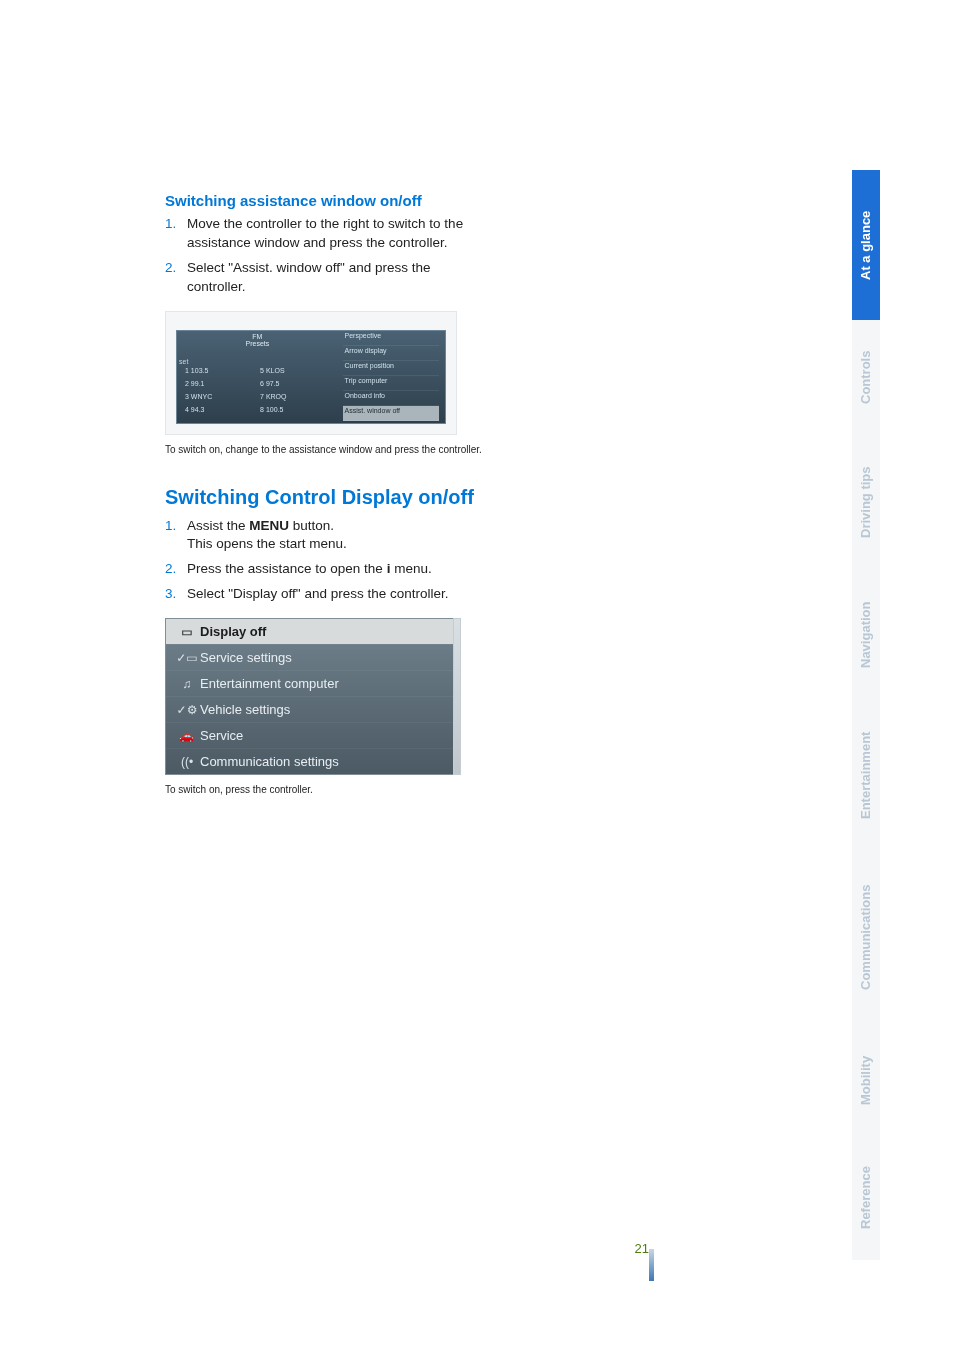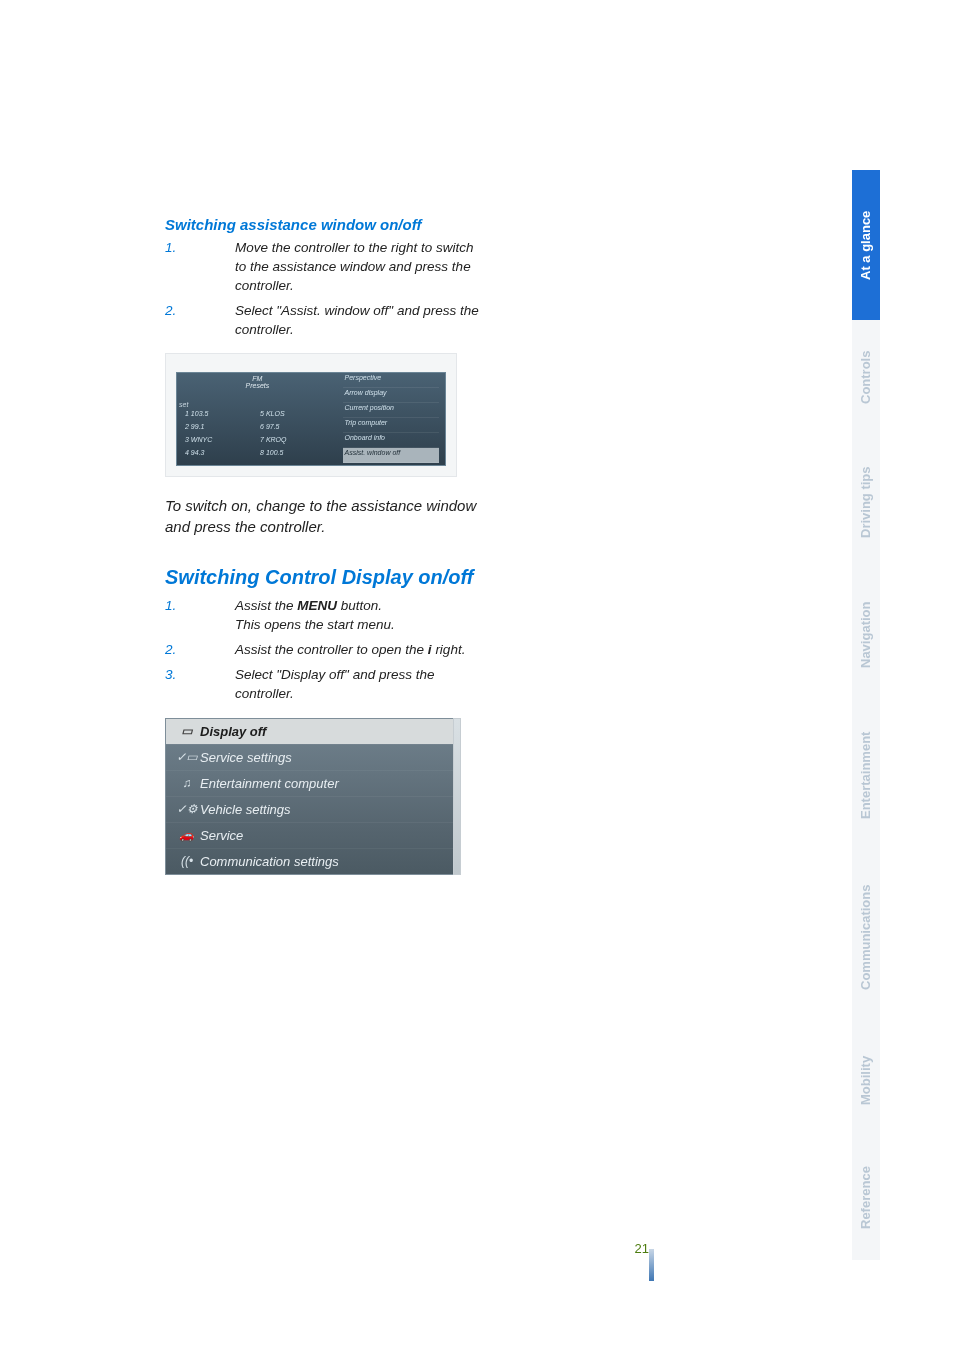--- a/index.html
+++ b/index.html
@@ -16,23 +16,22 @@
     .page {
       position: relative;
       width: 954px;
       height: 1351px;
       overflow: hidden;
     }
 
     .content {
       position: absolute;
       left: 165px;
-      top: 216px;
+      top: 192px;
       width: 320px;
-      font-style: italic;
     }
 
     .h3 {
       color: #0078d7;
       font-weight: bold;
       font-size: 15px;
       margin-bottom: 6px;
     }
 
     .h2 {
@@ -55,30 +54,29 @@
       display: flex;
       margin-bottom: 6px;
     }
     ol.steps li .num {
       color: #0078d7;
       width: 22px;
       flex: none;
     }
     ol.steps li .txt {
       flex: 1;
-      margin-left: 48px;
     }
     .bold {
       font-weight: bold;
       text-align: center;
     }
     p.body {
-      font-size: 15px;
+      font-size: 10px;
       line-height: 1.4;
-      margin: 18px 0;
+      margin: 8px 0;
     }
 
     
     .shot1 {
       width: 290px;
       height: 122px;
       background: #f4f6f7;
       border: 1px solid #e4e7ea;
       margin-bottom: 6px;
       position: relative;
@@ -295,21 +293,21 @@
       <li>
         <span class="num">1.</span>
         <span class="txt">
           <span>Assist the </span><span class="bold">MENU</span><span> button.</span><br>
           <span>This opens the start menu.</span>
         </span>
       </li>
       <li>
         <span class="num">2.</span>
         <span class="txt">
-          <span>Assist the controller to open the </span><span class="bold">i</span><span> right.</span>
+          <span>Press the assistance to open the </span><span class="bold">i</span><span> menu.</span>
         </span>
       </li>
       <li>
         <span class="num">3.</span>
         <span class="txt">Select "Display off" and press the controller.</span>
       </li>
     </ol>
 
     <div class="shot2">
       <div class="panel">
@@ -334,20 +332,21 @@
           <span>Service</span>
         </div>
         <div class="row">
           <span class="ico">((•</span>
           <span>Communication settings</span>
         </div>
       </div>
       <div class="shot2-right-strip"></div>
     </div>
 
+    <p class="body">To switch on, press the controller.</p>
 
   </div>
 
   <div class="tabs">
     <div class="tab t1 active">At a glance</div>
     <div class="tab t2 inactive">Controls</div>
     <div class="tab t3 inactive">Driving tips</div>
     <div class="tab t4 inactive">Navigation</div>
     <div class="tab t5 inactive">Entertainment</div>
     <div class="tab t6 inactive">Communications</div>

